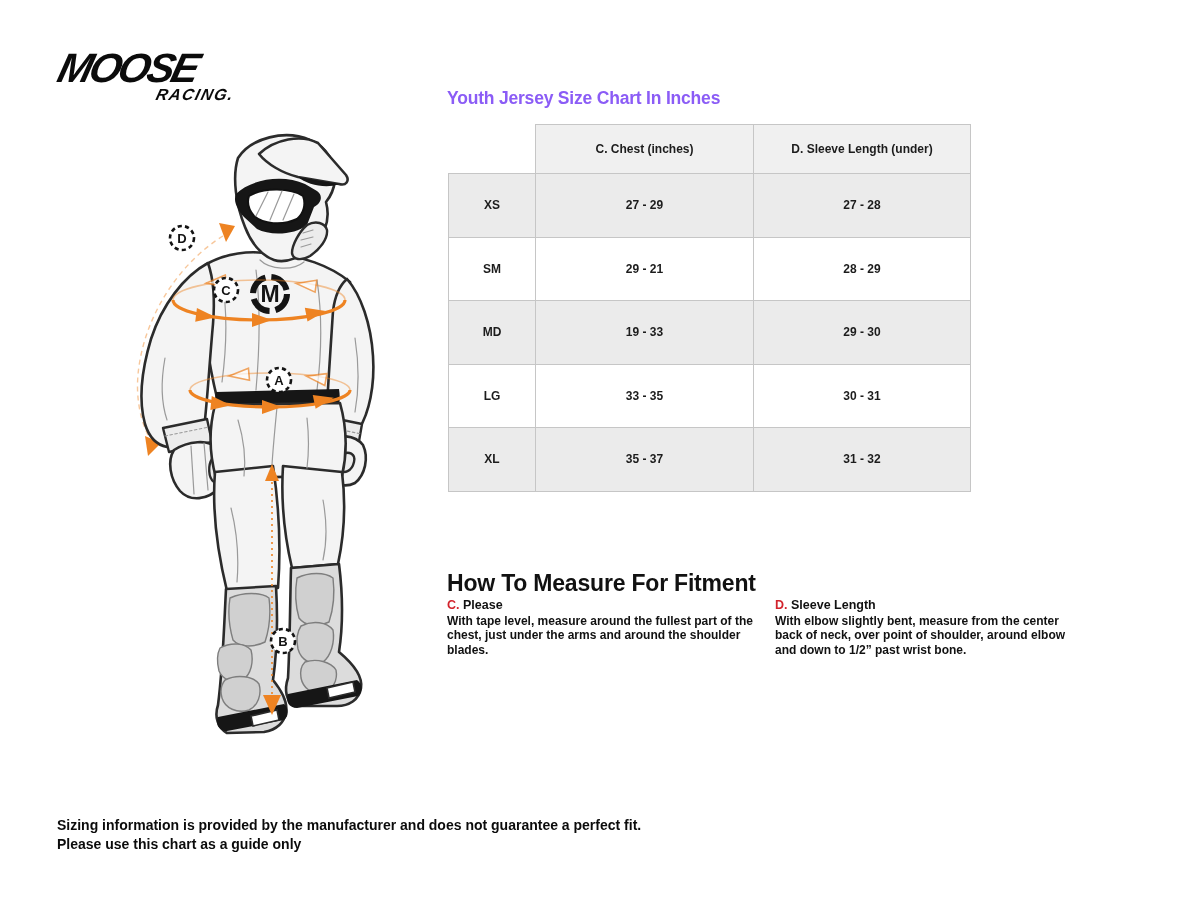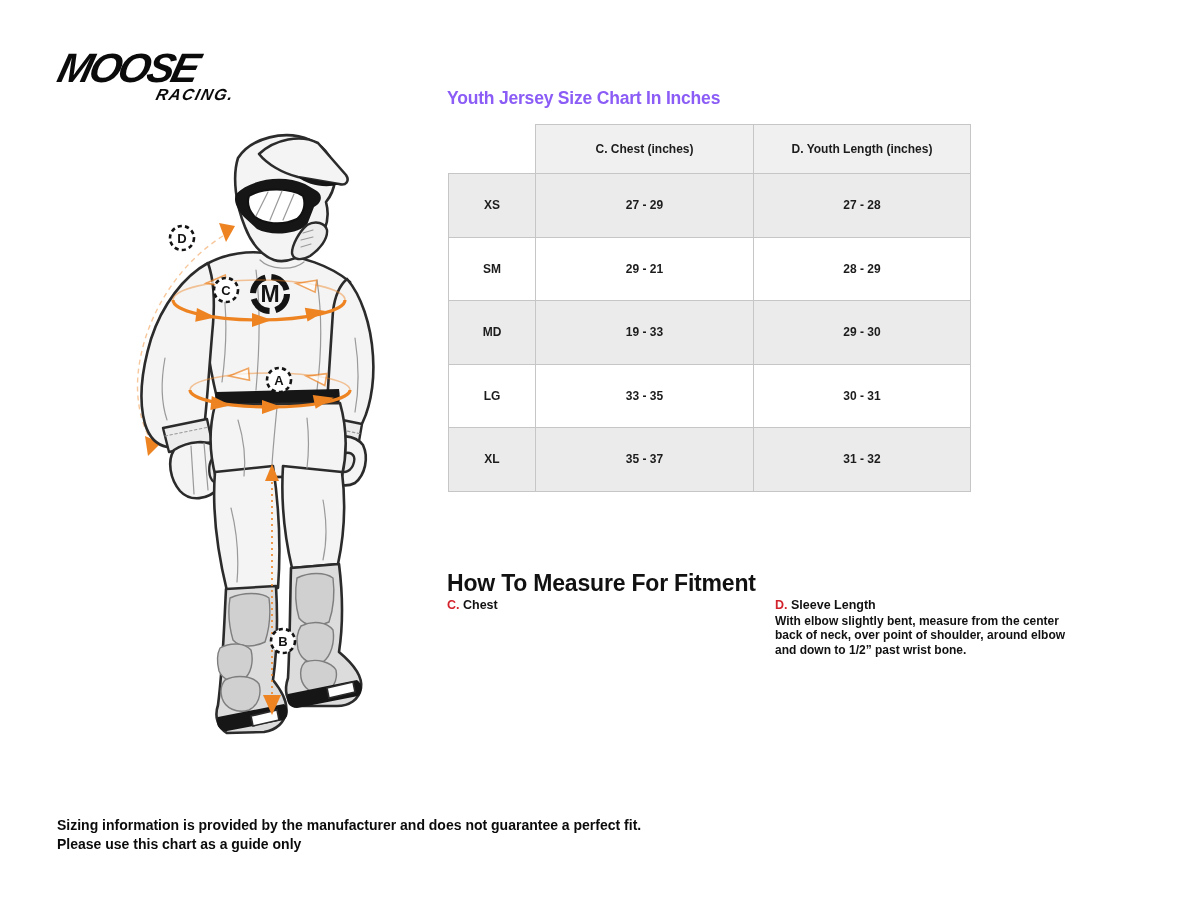--- a/index.html
+++ b/index.html
@@ -207,21 +207,21 @@
   <table class="size-chart">
     <colgroup>
         <col style="width:87px">
         <col style="width:218px">
         <col style="width:217px">
       </colgroup>
     <thead>
       <tr>
         <th class="corner"></th>
         <th>C. Chest (inches)</th>
-        <th>D. Youth Length (inches)</th>
+        <th>D. Sleeve Length (under)</th>
       </tr>
     </thead>
     <tbody>
       <tr>
         <td>XS</td>
         <td>27 - 29</td>
         <td>27 - 28</td>
       </tr>
       <tr>
         <td>SM</td>
@@ -244,22 +244,23 @@
         <td>31 - 32</td>
       </tr>
     </tbody>
   </table>
 
   <div class="measure-heading">How To Measure For Fitment</div>
 
   <div class="m-col m-col1">
     <div class="mi-head">
       <span class="red">C.</span>
-      <span>Chest</span>
+      <span>Please</span>
     </div>
+    <p>With tape level, measure around the fullest part of the chest, just under the arms and around the shoulder blades.</p>
   </div>
 
   <div class="m-col m-col2">
     <div class="mi-head">
       <span class="red">D.</span>
       <span>Sleeve Length</span>
     </div>
     <p>With elbow slightly bent, measure from the center back of neck, over point of shoulder, around elbow and down to 1/2” past wrist bone.</p>
   </div>
 

